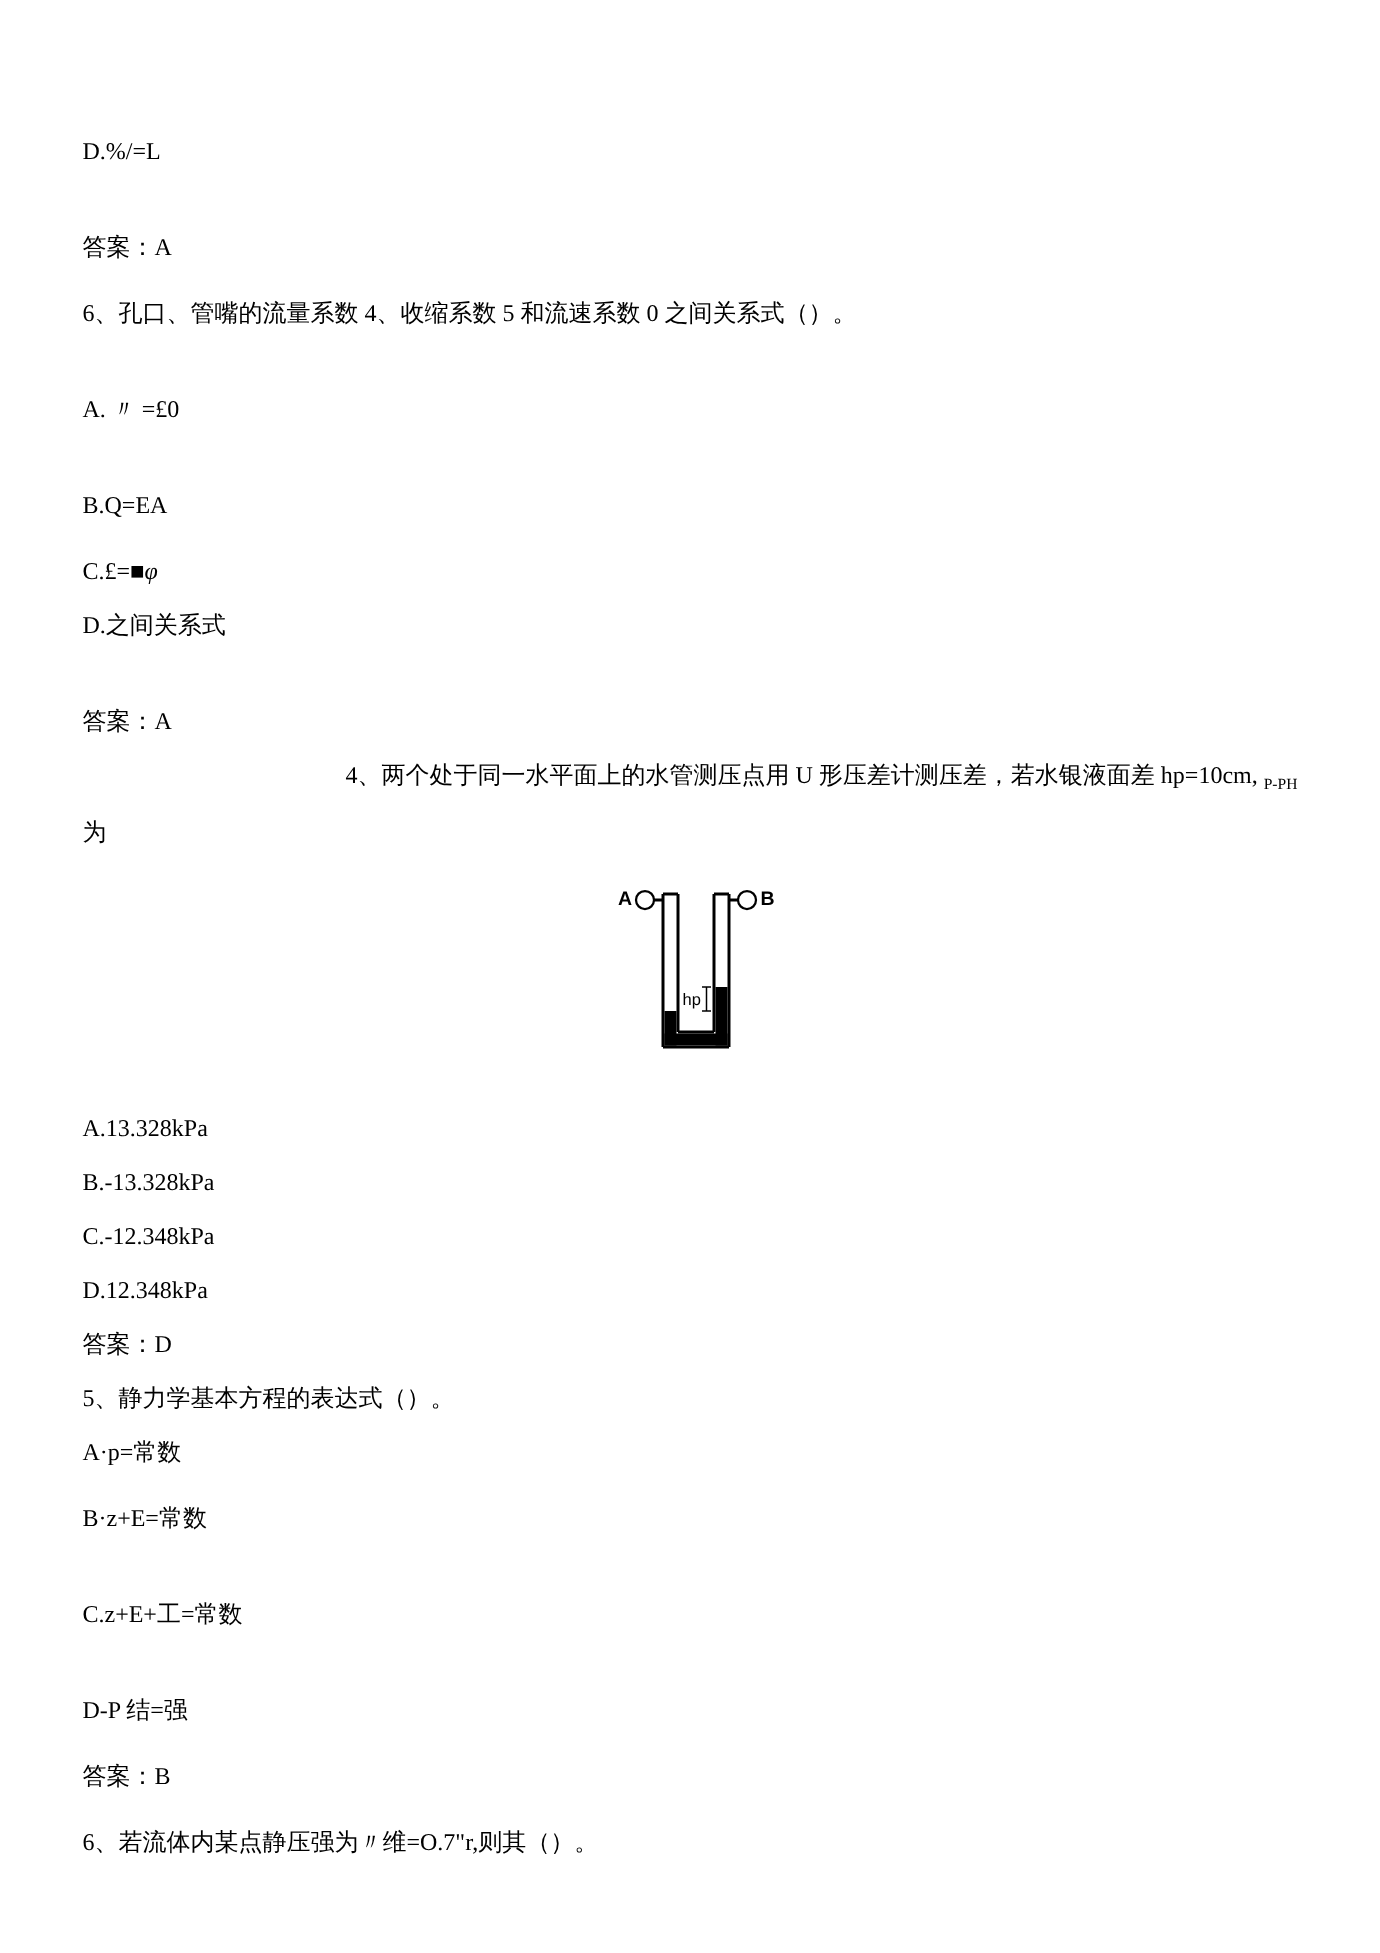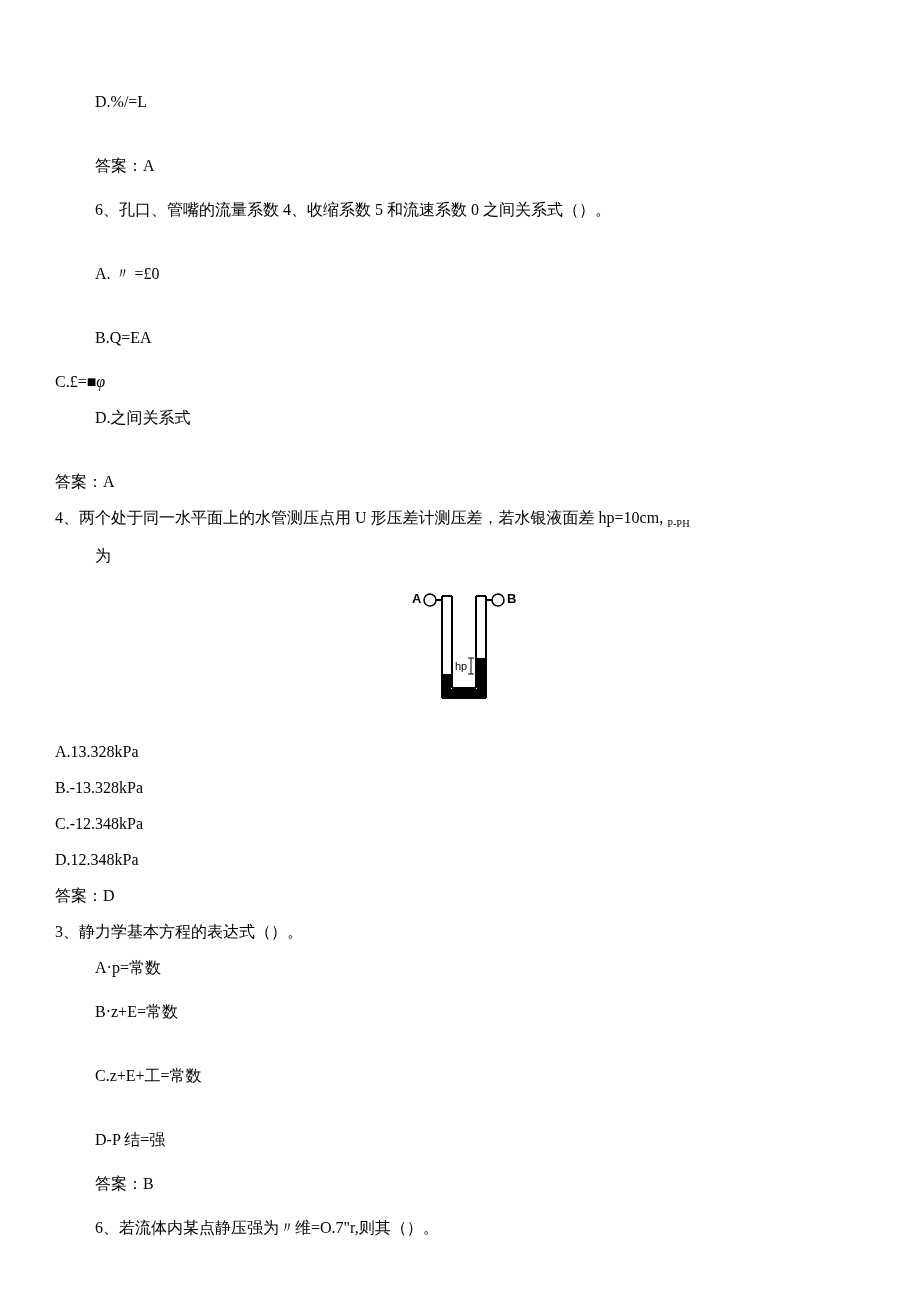--- a/index.html
+++ b/index.html
@@ -8,37 +8,36 @@
       width: 920px;
       min-height: 1302px;
       padding: 90px 55px 30px 55px;
       font-family: "SimSun", "宋体", serif;
       font-size: 16px;
       line-height: 1.5;
       color: #000000;
     }
     .line {
       margin-bottom: 20px;
-      margin-left: 40px;
     }
     .line-tight {
       margin-bottom: 12px;
     }
     .gap-large {
       margin-bottom: 40px;
     }
     .italic { font-style: italic; font-family: "Times New Roman", serif; }
     .figure {
       text-align: center;
       margin: 10px 0 15px 0;
     }
     .figure svg {
       display: inline-block;
     }
-    .q4-line { white-space: nowrap; }
+    .q4-line { white-space: nowrap; text-align: right; }
     .q4-sub { font-size: 0.65em; vertical-align: sub; font-family: "Times New Roman", serif; }
   </style>
 </head>
 <body>
 
 <div class="line gap-large">D.%/=L</div>
 
 <div class="line">答案：A</div>
 
 <div class="line gap-large">6、孔口、管嘴的流量系数 4、收缩系数 5 和流速系数 0 之间关系式（）。</div>
@@ -94,19 +93,19 @@
     <line x1="101" y1="70" x2="101" y2="86" stroke="#000" stroke-width="1"></line>
   </svg>
 </div>
 
 <div class="line-tight">A.13.328kPa</div>
 <div class="line-tight">B.-13.328kPa</div>
 <div class="line-tight">C.-12.348kPa</div>
 <div class="line-tight">D.12.348kPa</div>
 <div class="line-tight">答案：D</div>
 
-<div class="line-tight">3、静力学基本方程的表达式（）。</div>
+<div class="line-tight">5、静力学基本方程的表达式（）。</div>
 <div class="line">A·p=常数</div>
 <div class="line gap-large">B·z+E=常数</div>
 <div class="line gap-large">C.z+E+工=常数</div>
 <div class="line">D-P 结=强</div>
 <div class="line">答案：B</div>
 <div class="line">6、若流体内某点静压强为〃维=O.7"r,则其（）。</div>
 
 </body></html>

